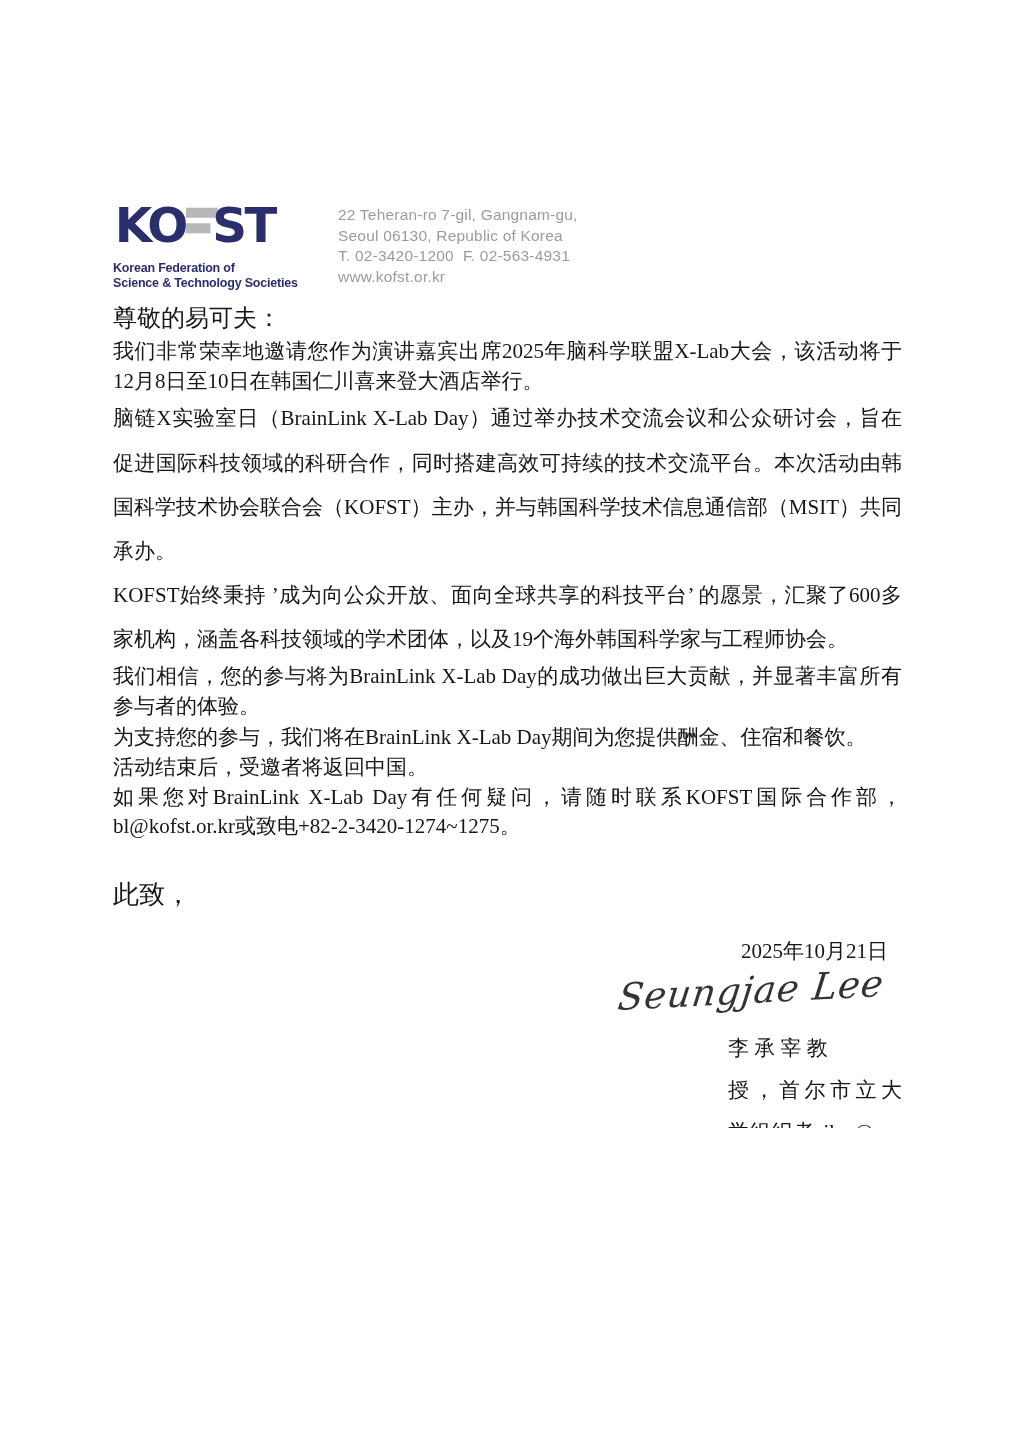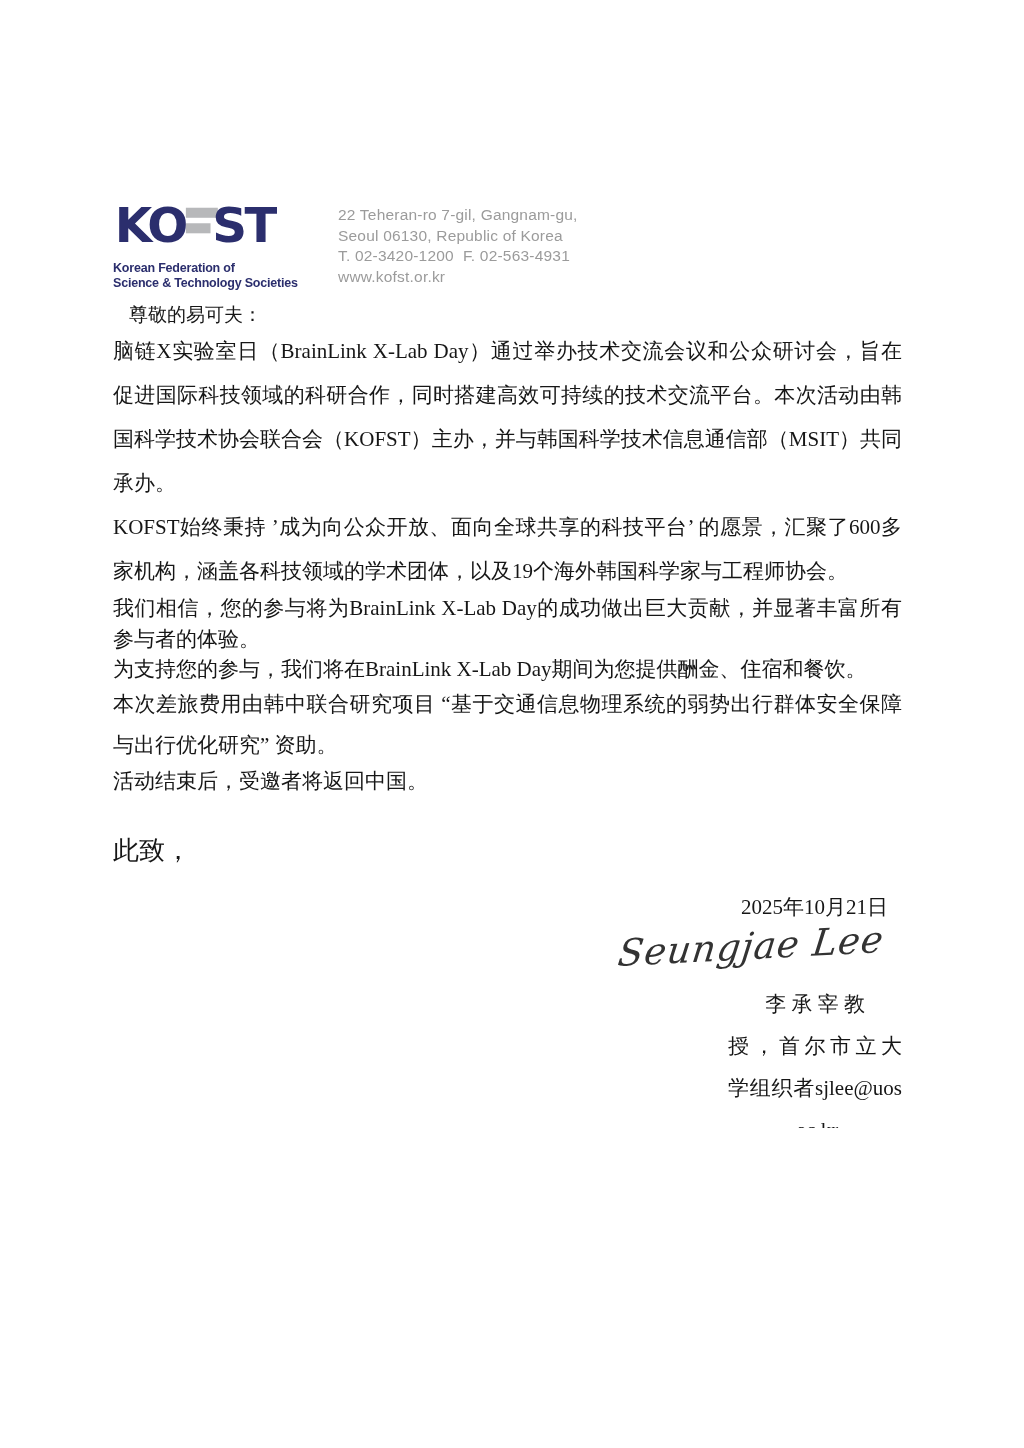--- a/index.html
+++ b/index.html
@@ -30,21 +30,21 @@
   }
   .address {
     font-family: "Liberation Sans", "DejaVu Sans", sans-serif;
     font-size: 15.5px; line-height: 20.5px; color: #9b9b9b;
     letter-spacing: 0.2px;
     margin-left: 16px;
   }
   .address div { white-space: pre-wrap; }
 
   
-  .salutation { margin-top: 33px; font-size: 19px; line-height: 1.4; margin-left: 16px; }
+  .salutation { margin-top: 33px; font-size: 24px; line-height: 1.4; }
   p.para { margin: 0; font-size: 21px; text-align: justify; }
   .lh-tight  { line-height: 1.45; }
   .lh-xtight { line-height: 1.38; }
   .lh-mid    { line-height: 1.95; }
   .lh-loose  { line-height: 2.1; }
   .mt8  { margin-top: 8px; }  .mt12 { margin-top: 12px; }
   .mt14 { margin-top: 14px; } .mt16 { margin-top: 16px; }
   .mt26 { margin-top: 26px; } .mt27 { margin-top: 27px; }
   .mt28 { margin-top: 28px; } .mt36 { margin-top: 36px; }
   .mt41 { margin-top: 41px; }
@@ -57,21 +57,21 @@
     display: inline-block;
     font-family: "DejaVu Serif", serif;
     font-style: italic;
     font-size: 37px;
     color: #333333;
     letter-spacing: 1px;
     transform: rotate(-3deg) skewX(-10deg);
   }
 
   .signer { margin-left: auto; margin-top: 2px; width: 174px; font-size: 21px; line-height: 42px; }
-  .signer .l-right { text-align: center; }
+  .signer .l-right { text-align: left; }
   .signer .l-fill  { text-align: justify; text-align-last: justify; }
   .signer .l-left  { text-align: center; }
 </style>
 </head>
 <body>
 
 <div class="page">
 
   <div class="letterhead">
     <div class="logo-block">
@@ -89,26 +89,27 @@
     <div class="address">
       <div>22 Teheran-ro 7-gil, Gangnam-gu,</div>
       <div>Seoul 06130, Republic of Korea</div>
       <div>T. 02-3420-1200  F. 02-563-4931</div>
       <div>www.kofst.or.kr</div>
     </div>
   </div>
 
   <div class="salutation">尊敬的易可夫：</div>
 
+  <p class="para lh-tight mt26">我们非常荣幸地邀请您作为演讲嘉宾出席2025年脑科学联盟X-Lab大会，该活动将于12月8日至10日在韩国仁川喜来登大酒店举行。</p>
   <p class="para lh-loose mt12">脑链X实验室日（BrainLink X-Lab Day）通过举办技术交流会议和公众研讨会，旨在促进国际科技领域的科研合作，同时搭建高效可持续的技术交流平台。本次活动由韩国科学技术协会联合会（KOFST）主办，并与韩国科学技术信息通信部（MSIT）共同承办。</p>
   <p class="para lh-loose mt8">KOFST始终秉持 ’成为向公众开放、面向全球共享的科技平台’ 的愿景，汇聚了600多家机构，涵盖各科技领域的学术团体，以及19个海外韩国科学家与工程师协会。</p>
   <p class="para lh-tight mt36">我们相信，您的参与将为BrainLink X-Lab Day的成功做出巨大贡献，并显著丰富所有参与者的体验。</p>
   <p class="para lh-tight mt41">为支持您的参与，我们将在BrainLink X-Lab Day期间为您提供酬金、住宿和餐饮。</p>
-  <p class="para lh-mid mt28">本次差旅费用由韩中联合研究项目 “基于交通信息物理系统的弱势出行群体安全保障与出行优化研究” 资助。</p>
   <p class="para lh-tight mt16">活动结束后，受邀者将返回中国。</p>
+  <p class="para lh-xtight mt14">如果您对BrainLink X-Lab Day有任何疑问，请随时联系KOFST国际合作部，bl@kofst.or.kr或致电+82-2-3420-1274~1275。</p>
 
   <div class="closing">此致，</div>
 
   <div class="date-line">2025年10月21日</div>
 
   <div class="signature">
     <span class="sig-inner">Seungjae Lee</span>
   </div>
 
   <div class="signer">

